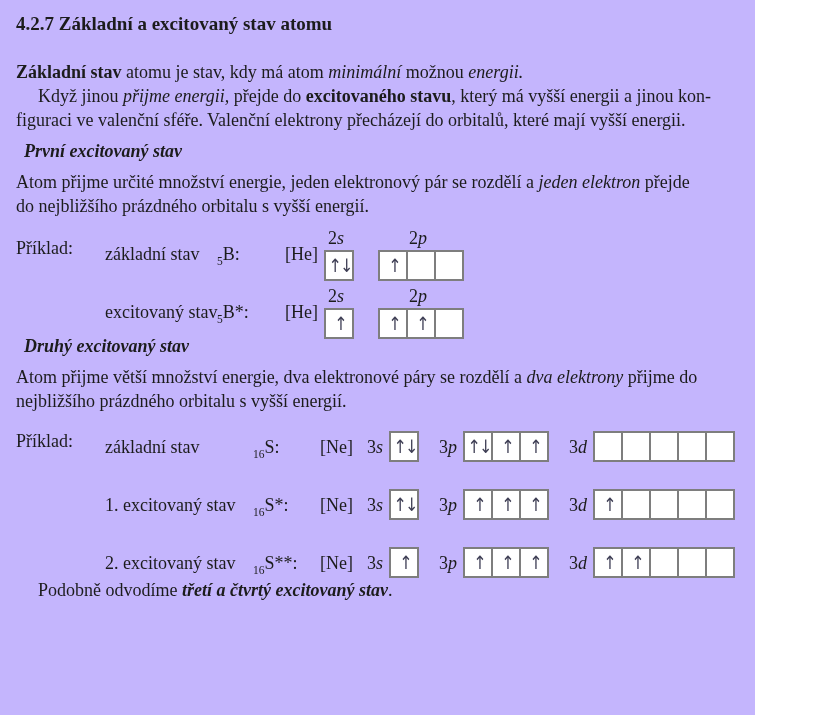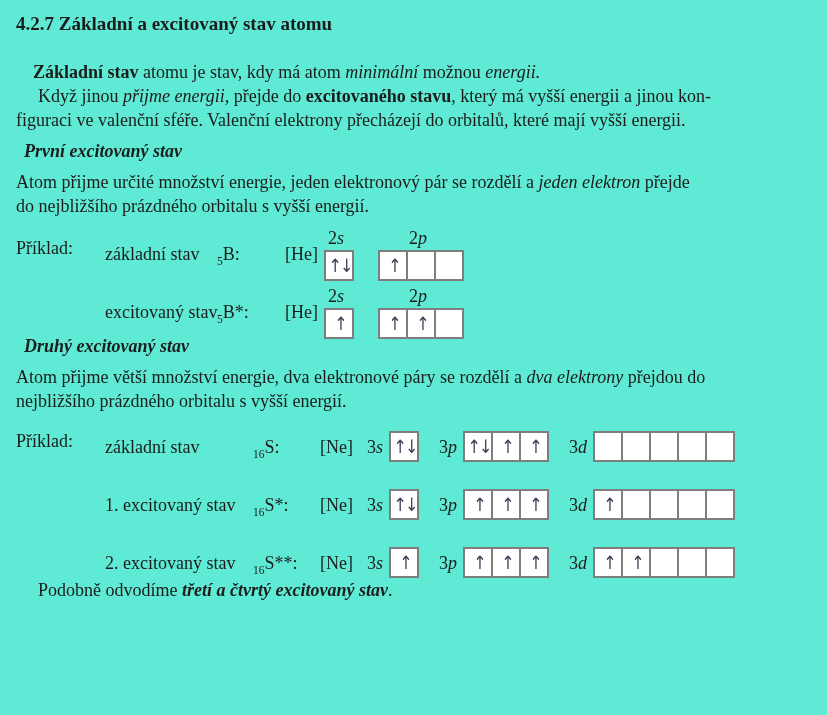--- a/index.html
+++ b/index.html
@@ -1,35 +1,35 @@
 <!DOCTYPE html>
 <html><head>
 <meta charset="utf-8">
 <style>
   html,body{margin:0;padding:0;background:#ffffff;}
   .page{
     position:relative;
-    width:827px;height:715px;
+    width:755px;height:715px;
     box-sizing:border-box;
     padding:13px 16px 0 16px;
-    background:#5eead4;
+    background:#c4b5fd;
     color:#1c1c1c;
     font-family:"Liberation Serif","DejaVu Serif",serif;
     font-size:18px;
     line-height:24px;
     overflow:hidden;
   }
   .rich .b{font-weight:bold;}
   .rich .i{font-style:italic;}
   .rich .bi{font-weight:bold;font-style:italic;}
   h1.title{
     font-size:19px;line-height:22px;font-weight:bold;margin:0;
   }
   p.para{margin:0;}
-  p.first{margin-top:25px;margin-left:17px;}
+  p.first{margin-top:25px;}
   p.indent{text-indent:22px;}
   h2.subhead{
     font-size:18px;line-height:22px;font-weight:bold;font-style:italic;margin:8px;
   }
   .gap-sub1{margin-top:19px;}
   .gap-para3{margin-top:28px;}
   .gap-ex1{margin-top:19px;}
   .gap-sub2{margin-top:21px;}
   .gap-para4{margin-top:24px;}
   .gap-ex2{margin-top:17px;}
@@ -141,21 +141,21 @@
                 <span class="cell"></span>
               </span>
             </span>
           </div>
         </div>
     </div>
   </div>
 
   <h2 class="subhead gap-sub2">Druhý excitovaný stav</h2>
 
-  <p class="para gap-para4 rich"><span>Atom přijme větší množství energie, dva elektronové páry se rozdělí a </span><span class="i">dva elektrony</span><span> přejdou do</span><br><span>nejbližšího prázdného orbitalu s vyšší energií.</span></p>
+  <p class="para gap-para4 rich"><span>Atom přijme větší množství energie, dva elektronové páry se rozdělí a </span><span class="i">dva elektrony</span><span> přijme do</span><br><span>nejbližšího prázdného orbitalu s vyšší energií.</span></p>
 
   <div class="example gap-ex2" data-variant="sulfur">
     <div class="ex-label">Příklad:</div>
     <div class="ex-body">
       <div class="rows">
           <div class="orow">
             <span class="rlabel">základní stav</span>
             <span class="sym"><sub class="zsub">16</sub>S:</span>
             <span class="core">[Ne]</span>
             <span class="grp firstgrp">

